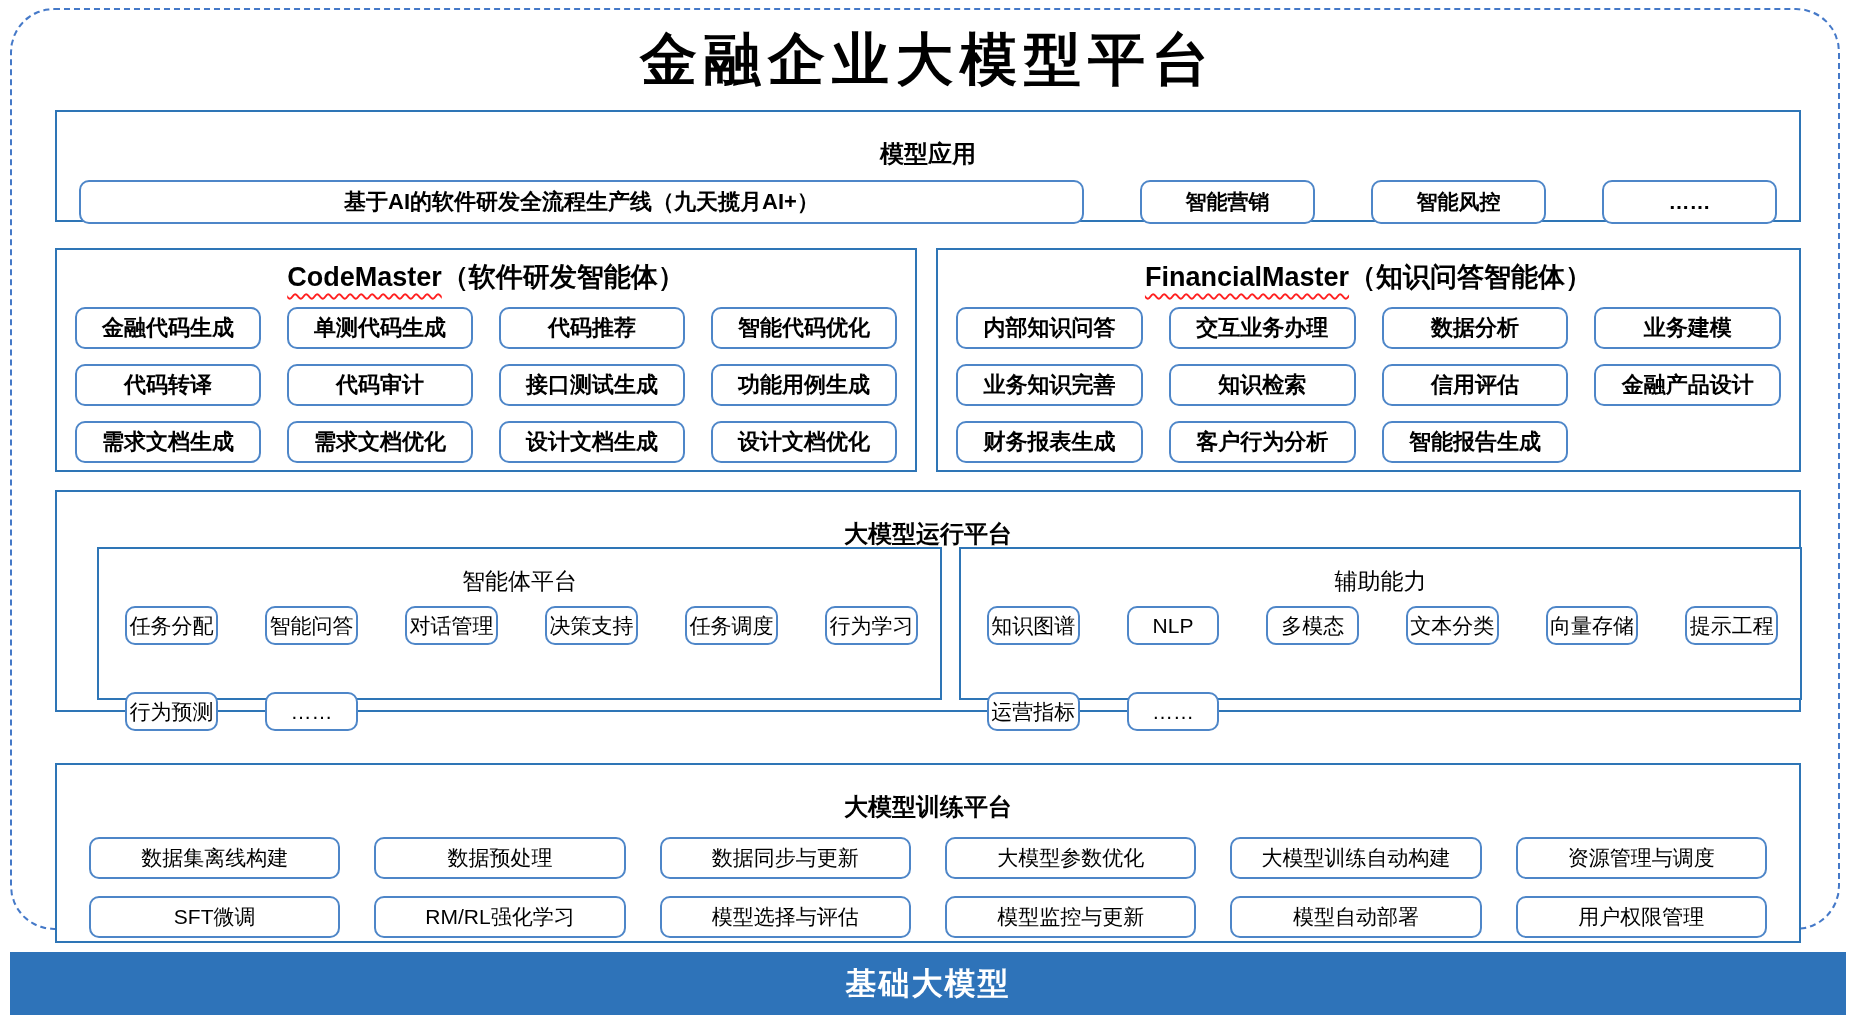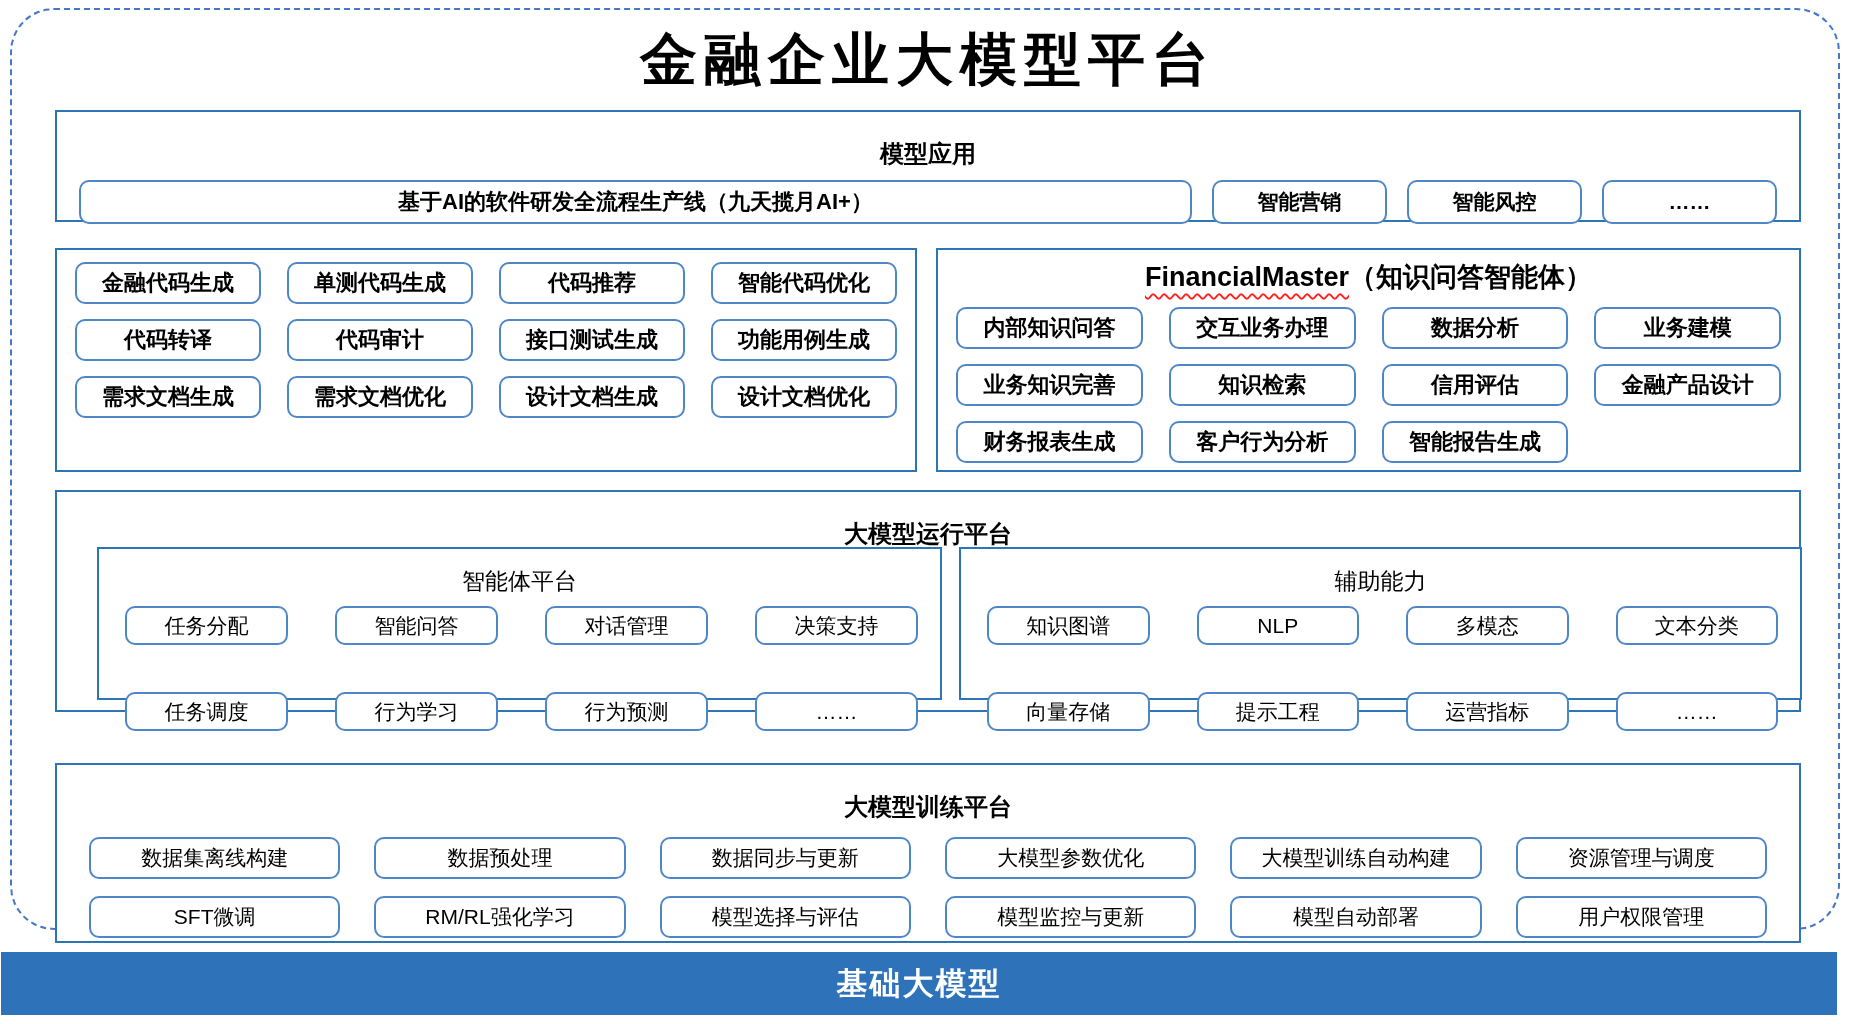--- a/index.html
+++ b/index.html
@@ -25,21 +25,21 @@
   }
   .pill{
     border:2px solid #4E86C8;border-radius:10px;background:#fff;
     display:flex;align-items:center;justify-content:center;
     font-size:21px;height:42px;box-sizing:border-box;white-space:nowrap;
   }
   .bold .pill{font-weight:bold;font-size:22px;}
   
   .sec-modelapp{top:110px;height:112px;}
   .modelapp-row{
-    display:flex;gap:20px;padding:10px 22px 0 22px;align-items:stretch;
+    display:flex;gap:56px;padding:10px 22px 0 22px;align-items:stretch;
   }
   .modelapp-row .pill{height:44px;}
   .pill-main{flex:1 1 auto;font-weight:bold;font-size:22px;}
   .pill-sm{flex:0 0 175px;font-weight:bold;}
   
   .box-master{top:248px;height:224px;}
   .box-codemaster{left:55px;width:862px;}
   .box-finmaster{left:936px;width:865px;}
   .master-head{
     text-align:center;font-weight:bold;font-size:27px;padding-top:9px;
@@ -56,33 +56,33 @@
   
   .sec-runtime{top:490px;height:222px;}
   .inner-box{
     position:absolute;top:55px;height:153px;
     border:2px solid #2E75B6;background:#fff;box-sizing:border-box;
   }
   .inner-left{left:40px;width:845px;}
   .inner-right{left:902px;width:843px;}
   .inner-head{text-align:center;font-size:23px;font-weight:normal;padding-top:17px;}
   .grid4b{
-    display:grid;grid-template-columns:repeat(4,1fr);
+    display:grid;grid-template-columns:repeat(6,1fr);
     column-gap:26px;row-gap:13px;padding:9px 22px 0 26px;gap:47px;
   }
   .grid4b .pill{height:39px;}
   
   .sec-training{top:730px;height:180px;margin-top:33px;}
   .grid6{
     display:grid;grid-template-columns:repeat(6,1fr);
     column-gap:34px;row-gap:17px;padding:14px 32px 0 32px;
   }
   
   .footer-bar{
-    position:absolute;left:1px;top:952px;width:1836px;height:63px;
+    position:absolute;left:10px;top:952px;width:1836px;height:63px;
     background:#2E73B9;display:flex;align-items:center;justify-content:center;
   }
   .footer-label{color:#ffffff;font-size:31px;font-weight:600;letter-spacing:2px;}
 </style>
 </head>
 <body>
 
 <div class="canvas">
   <div class="dash-frame"></div>
 
@@ -92,20 +92,23 @@
     <div class="sec-head">模型应用</div>
     <div class="modelapp-row">
       <div class="pill pill-main">基于AI的软件研发全流程生产线（九天揽月AI+）</div>
       <div class="pill pill-sm">智能营销</div>
       <div class="pill pill-sm">智能风控</div>
       <div class="pill pill-sm">……</div>
     </div>
   </div>
 
   <div class="section box-master box-codemaster bold">
+    <div class="master-head">
+      <span class="wavy">CodeMaster</span><span>（软件研发智能体）</span>
+    </div>
     <div class="grid4">
       <div class="pill">金融代码生成</div>
       <div class="pill">单测代码生成</div>
       <div class="pill">代码推荐</div>
       <div class="pill">智能代码优化</div>
       <div class="pill">代码转译</div>
       <div class="pill">代码审计</div>
       <div class="pill">接口测试生成</div>
       <div class="pill">功能用例生成</div>
       <div class="pill">需求文档生成</div>

